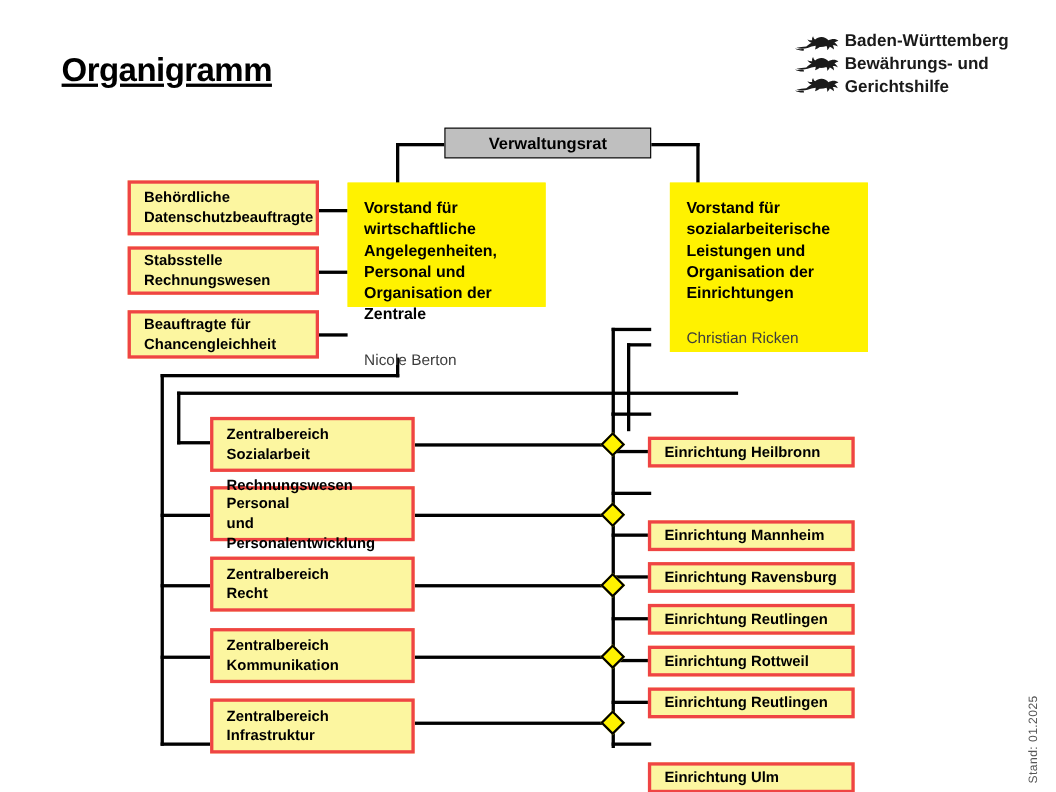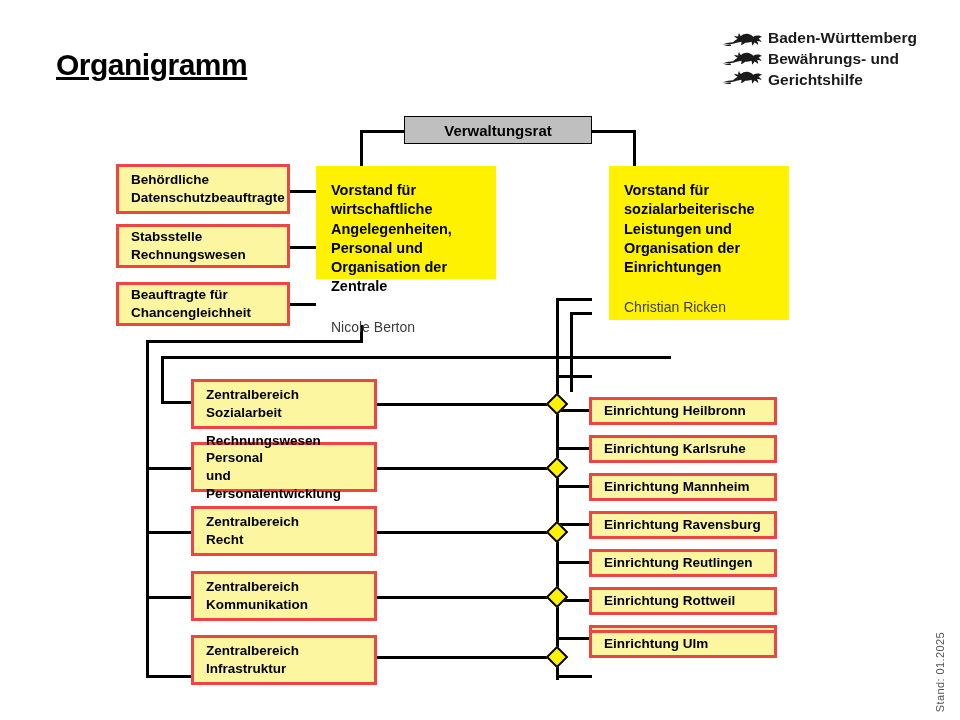--- a/index.html
+++ b/index.html
@@ -257,37 +257,34 @@
 Kommunikation</div>
   </div>
   <div class="box box-pale" style="left:191px; top:635px; width:186px; height:50px;">
     <div class="box-title" style="white-space:pre-line;">Zentralbereich
 Infrastruktur</div>
   </div>
 
   <div class="box box-pale" style="left:589px; top:397px; width:188px; height:28px;">
     <div class="box-title">Einrichtung Heilbronn</div>
   </div>
-  <div class="box box-pale" style="left:589px; top:435px; width:188px; height:28px;">
-    <div class="box-title">Einrichtung Karlsruhe</div>
-  </div>
   <div class="box box-pale" style="left:589px; top:473px; width:188px; height:28px;">
     <div class="box-title">Einrichtung Mannheim</div>
   </div>
   <div class="box box-pale" style="left:589px; top:511px; width:188px; height:28px;">
     <div class="box-title">Einrichtung Ravensburg</div>
   </div>
   <div class="box box-pale" style="left:589px; top:549px; width:188px; height:28px;">
     <div class="box-title">Einrichtung Reutlingen</div>
   </div>
   <div class="box box-pale" style="left:589px; top:587px; width:188px; height:28px;">
     <div class="box-title">Einrichtung Rottweil</div>
   </div>
   <div class="box box-pale" style="left:589px; top:625px; width:188px; height:28px;">
     <div class="box-title">Einrichtung Reutlingen</div>
   </div>
-  <div class="box box-pale" style="left:589px; top:630px; width:188px; height:28px;">
+  <div class="box box-pale" style="left:589px; top:693px; width:188px; height:28px;">
     <div class="box-title">Einrichtung Ulm</div>
   </div>
 
   <div id="stamp">Stand: 01.2025</div>
 
 </div>
 
 </body></html>

